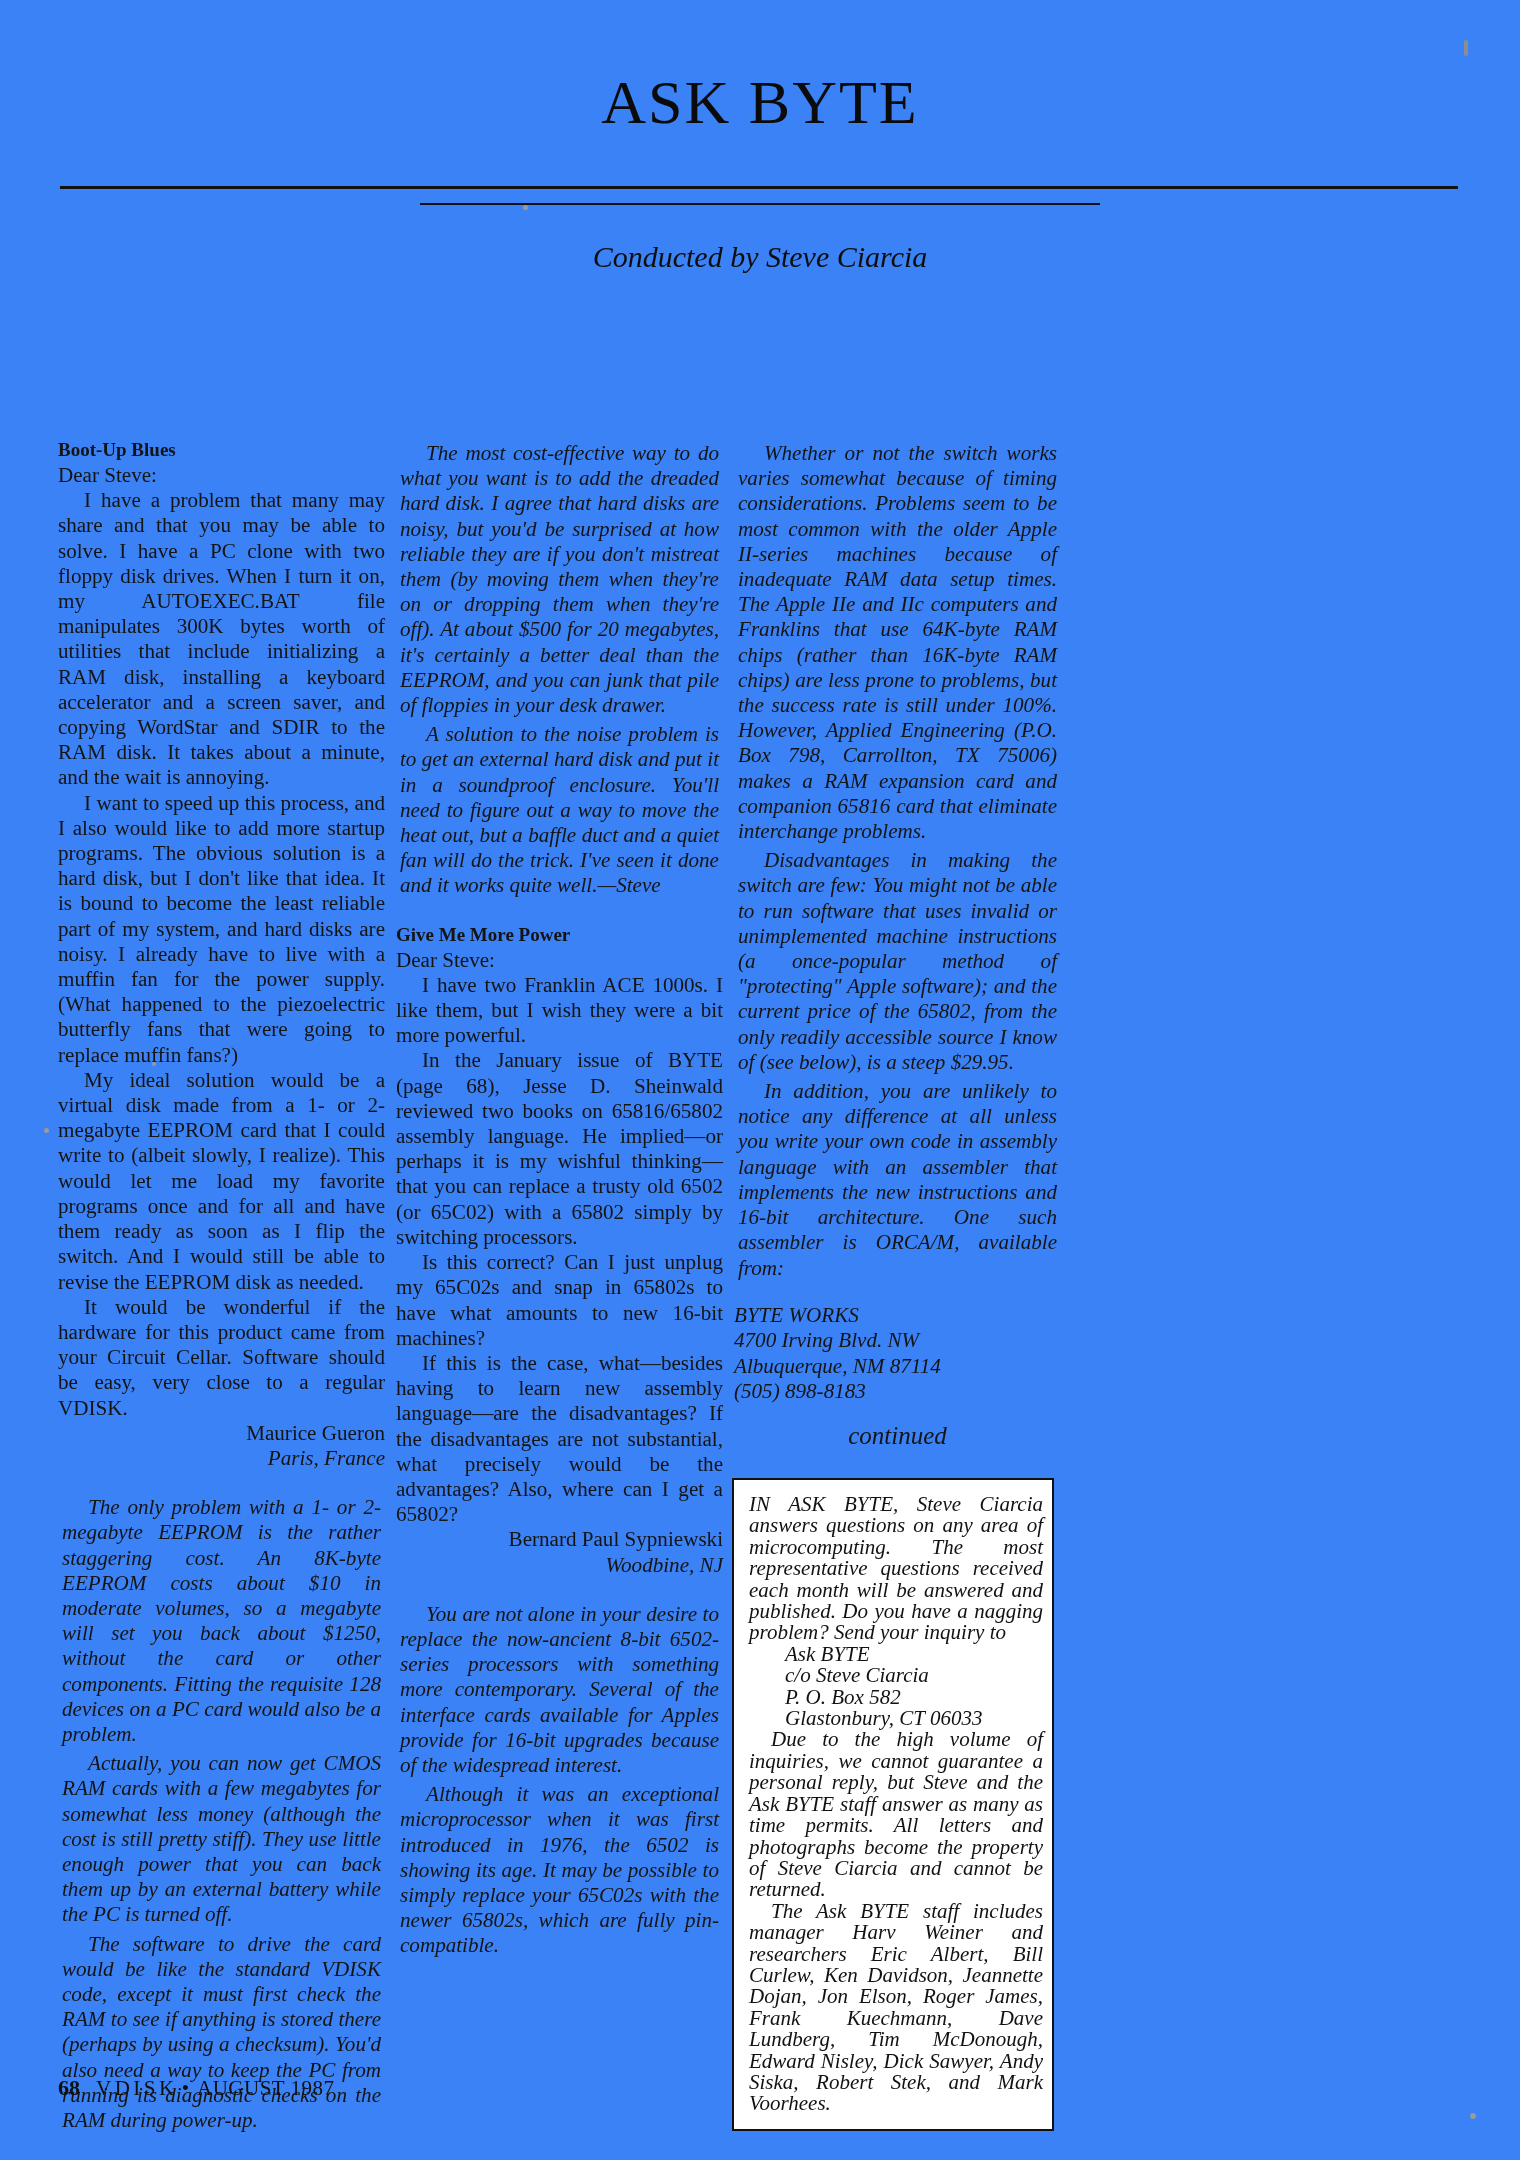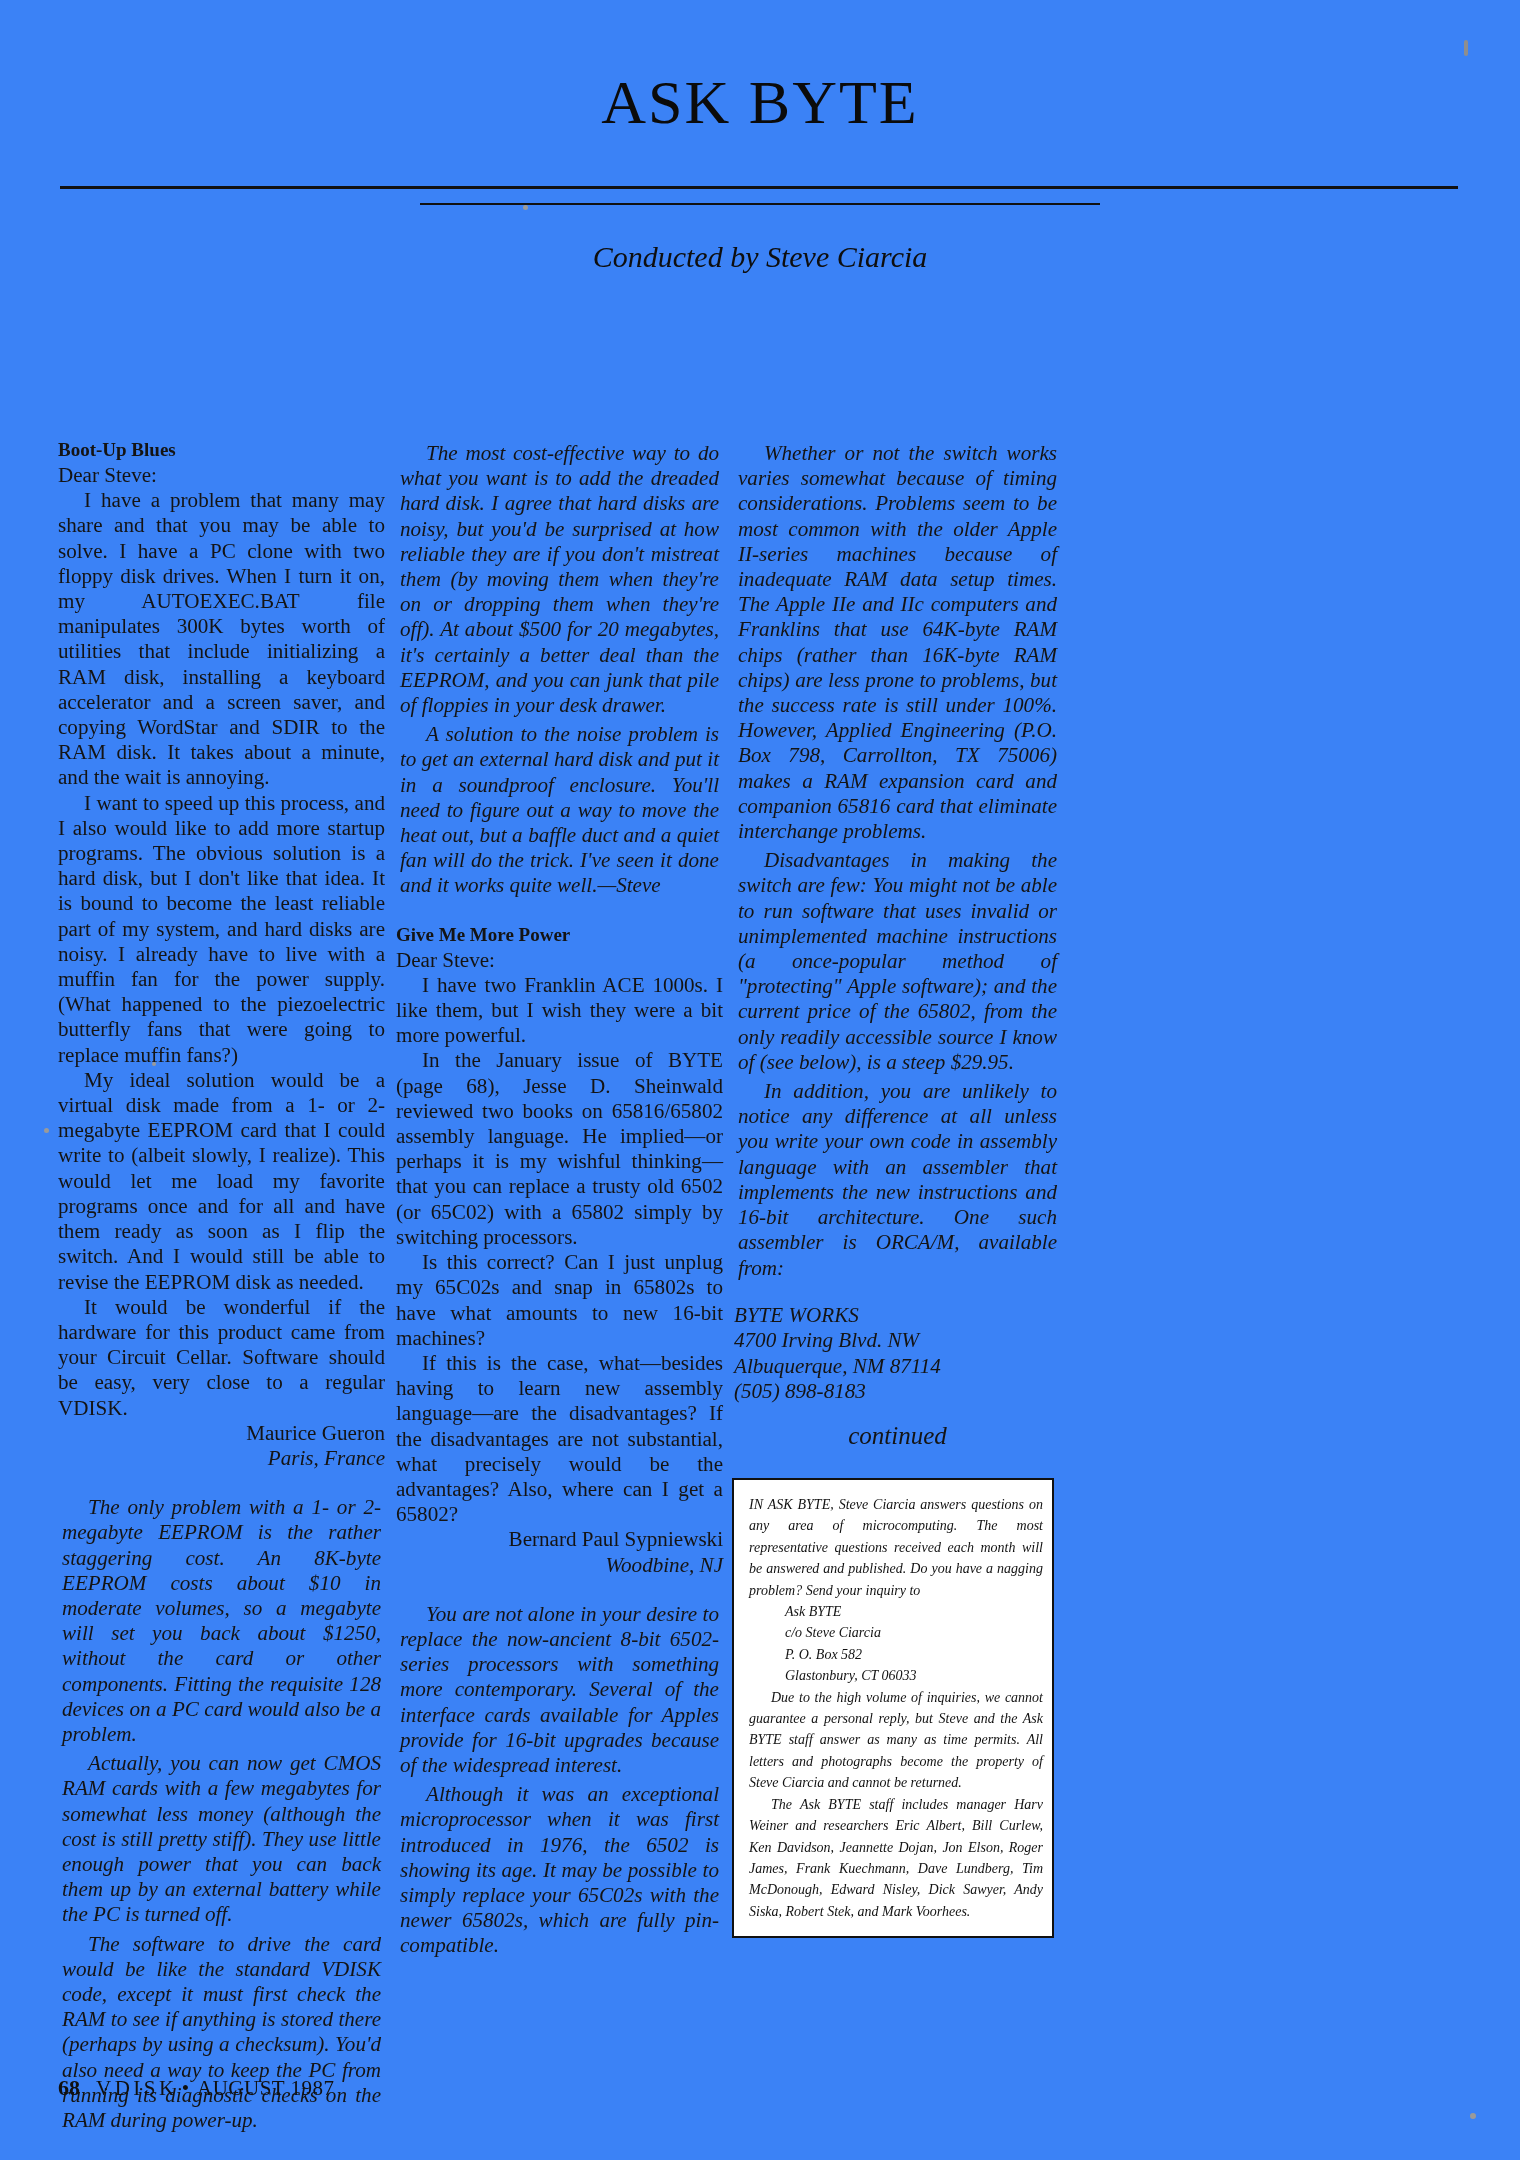--- a/index.html
+++ b/index.html
@@ -131,21 +131,21 @@
   
   .infobox {
     position: absolute;
     left: 732px;
     top: 1478px;
     width: 322px;
     border: 2px solid #111111;
     padding: 14px 9px 14px 15px;
     box-sizing: border-box;
     font-style: italic;
-    font-size: 14px;
+    font-size: 21px;
     line-height: 21.4px;
     text-align: justify;
     color: #121212;
     background: #ffffff;
   }
   .infobox p { margin: 0; text-indent: 22px; }
   .infobox p.flush { text-indent: 0; }
   .infobox .addrlines {
     margin: 0;
     padding-left: 36px;

